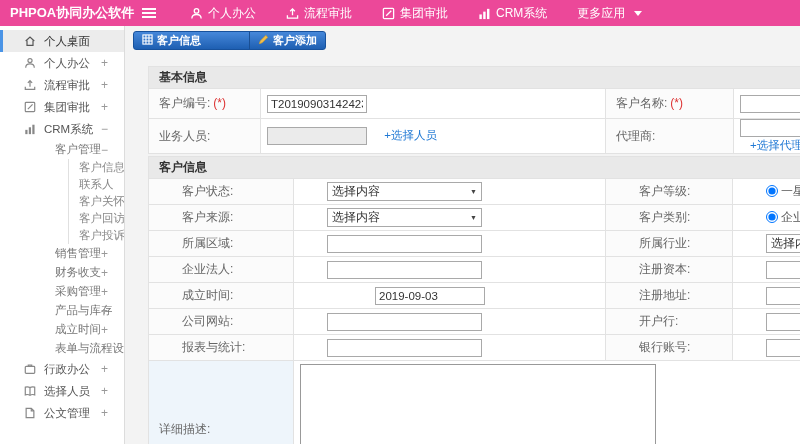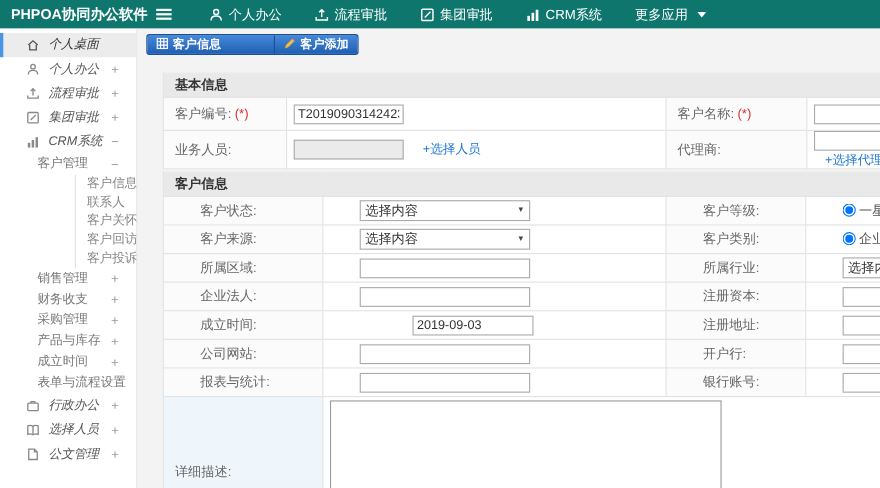--- a/index.html
+++ b/index.html
@@ -1,44 +1,44 @@
 <!DOCTYPE html>
 <html><head>
 <meta charset="utf-8">
 <style>
   * { margin:0; padding:0; box-sizing:border-box; }
   html,body { width:800px; height:444px; overflow:hidden; background:#fff;
     font-family:"Liberation Sans","DejaVu Sans",sans-serif; font-size:12px; color:#555; }
   .app { width:800px; height:444px; overflow:hidden; }
 
   
-  .topbar { height:26px; background:#0f766e; display:flex; align-items:center; color:#fff; }
+  .topbar { height:26px; background:#ec4899; display:flex; align-items:center; color:#fff; }
   .brand { width:130px; padding-left:10px; font-weight:bold; font-size:13px; letter-spacing:0; white-space:nowrap; }
   .hamburger { margin-left:12px; width:14px; cursor:pointer; }
   .hamburger i { display:block; height:2px; background:#fff; margin:2px 0; }
   .topnav { display:flex; margin-left:34px; gap:30px; align-items:center; }
   .nav-item { display:flex; align-items:center; gap:5px; color:#fff; font-size:12px; cursor:pointer; white-space:nowrap; }
   .nav-item svg { display:block; }
   .caret { display:inline-block; width:0; height:0; border-left:4px solid transparent;
     border-right:4px solid transparent; border-top:5px solid #fff; margin-left:4px; }
 
   
   .layout { display:flex; height:418px; }
   .sidebar { width:125px; background:#fff; border-right:1px solid #dcdcdc; padding-top:4px;
     font-size:11.5px; color:#555; overflow:hidden; flex:none; }
   .main { flex:1; background:#f3f3f3; overflow:hidden; position:relative; }
 
   
   .si { position:relative; cursor:pointer; white-space:nowrap; }
   .si .sicon { position:absolute; left:24px; top:50%; transform:translateY(-50%); color:#888; display:flex; }
   .si .mark { position:absolute; right:16px; top:50%; transform:translateY(-50%); color:#999; font-size:12px; }
-  .lvl1 { height:22px; line-height:22px; padding-left:44px;font-style:italic; }
+  .lvl1 { height:22px; line-height:22px; padding-left:44px; }
   .lvl1.active { background:#ececec; border-left:3px solid #4a94e6; padding-left:41px; color:#333; }
   .lvl1.active .sicon { left:21px; color:#555; }
-  .lvl2 { height:19px; line-height:19px; padding-left:34px; color:#777; }
+  .lvl2 { height:19px; line-height:19px; padding-left:55px; color:#777; }
   .lvl3-group { margin-left:68px; border-left:1px solid #e0e0e0; }
   .lvl3 { height:17px; line-height:17px; padding-left:10px; color:#888; }
 
   
   .tabstrip { position:absolute; top:5px; left:8px; display:inline-flex; height:19px;
     background:linear-gradient(#4688da,#1e5fb2); border:1px solid #17519c; border-radius:3px; overflow:hidden; }
   .tab { display:flex; align-items:center; gap:4px; padding:0 8px; color:#fff;
     font-size:11px; font-weight:bold; cursor:pointer; white-space:nowrap; }
   .tab + .tab { border-left:1px solid #1a4f93;margin-left:40px; }
 

